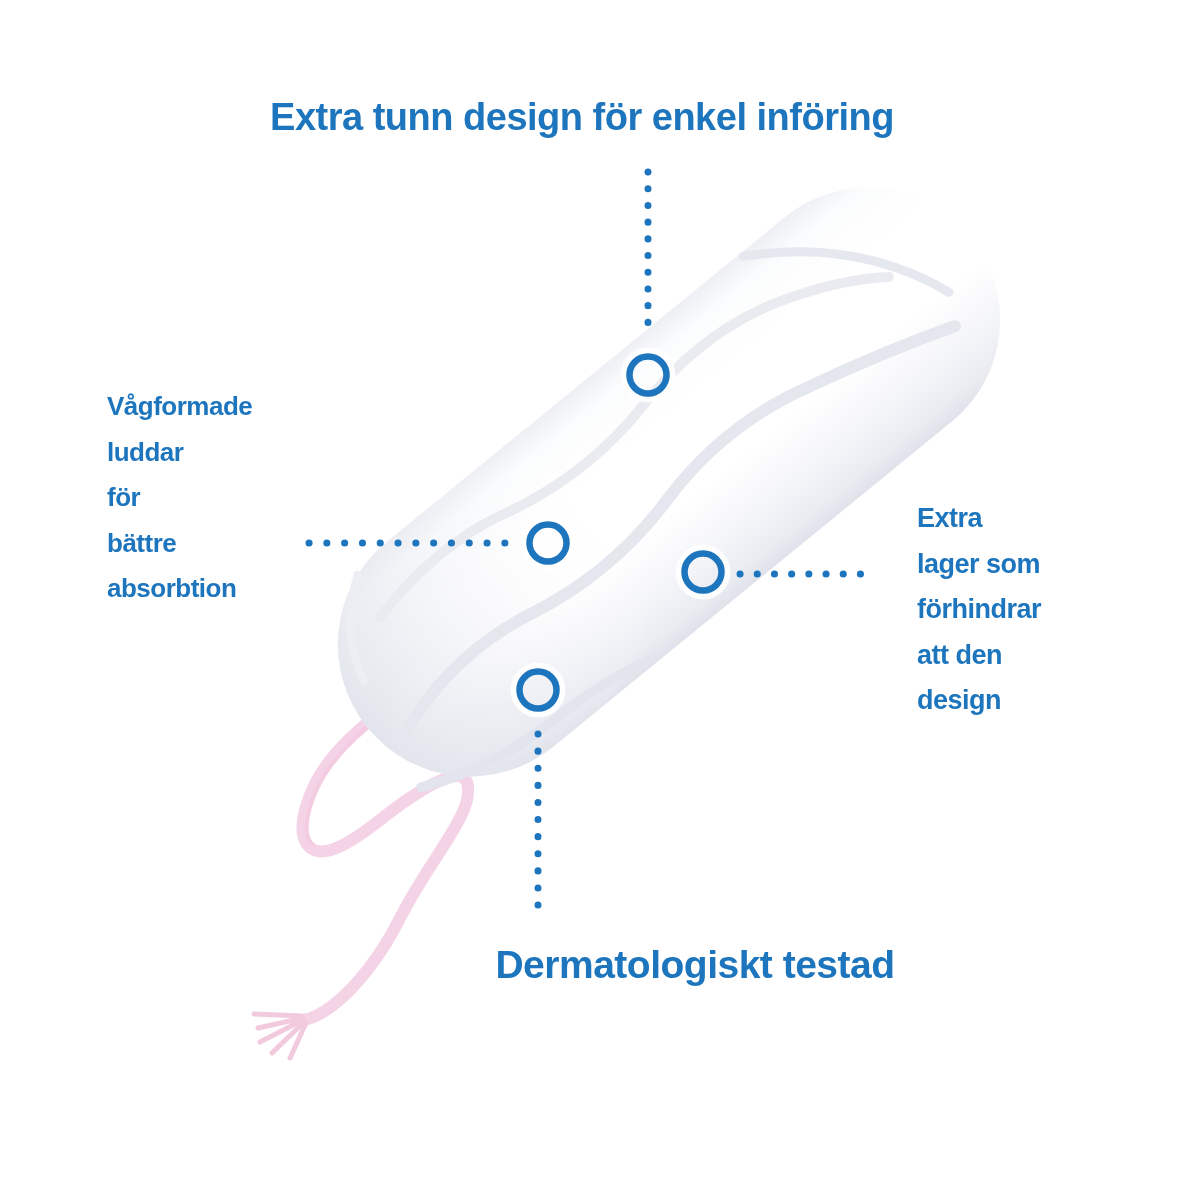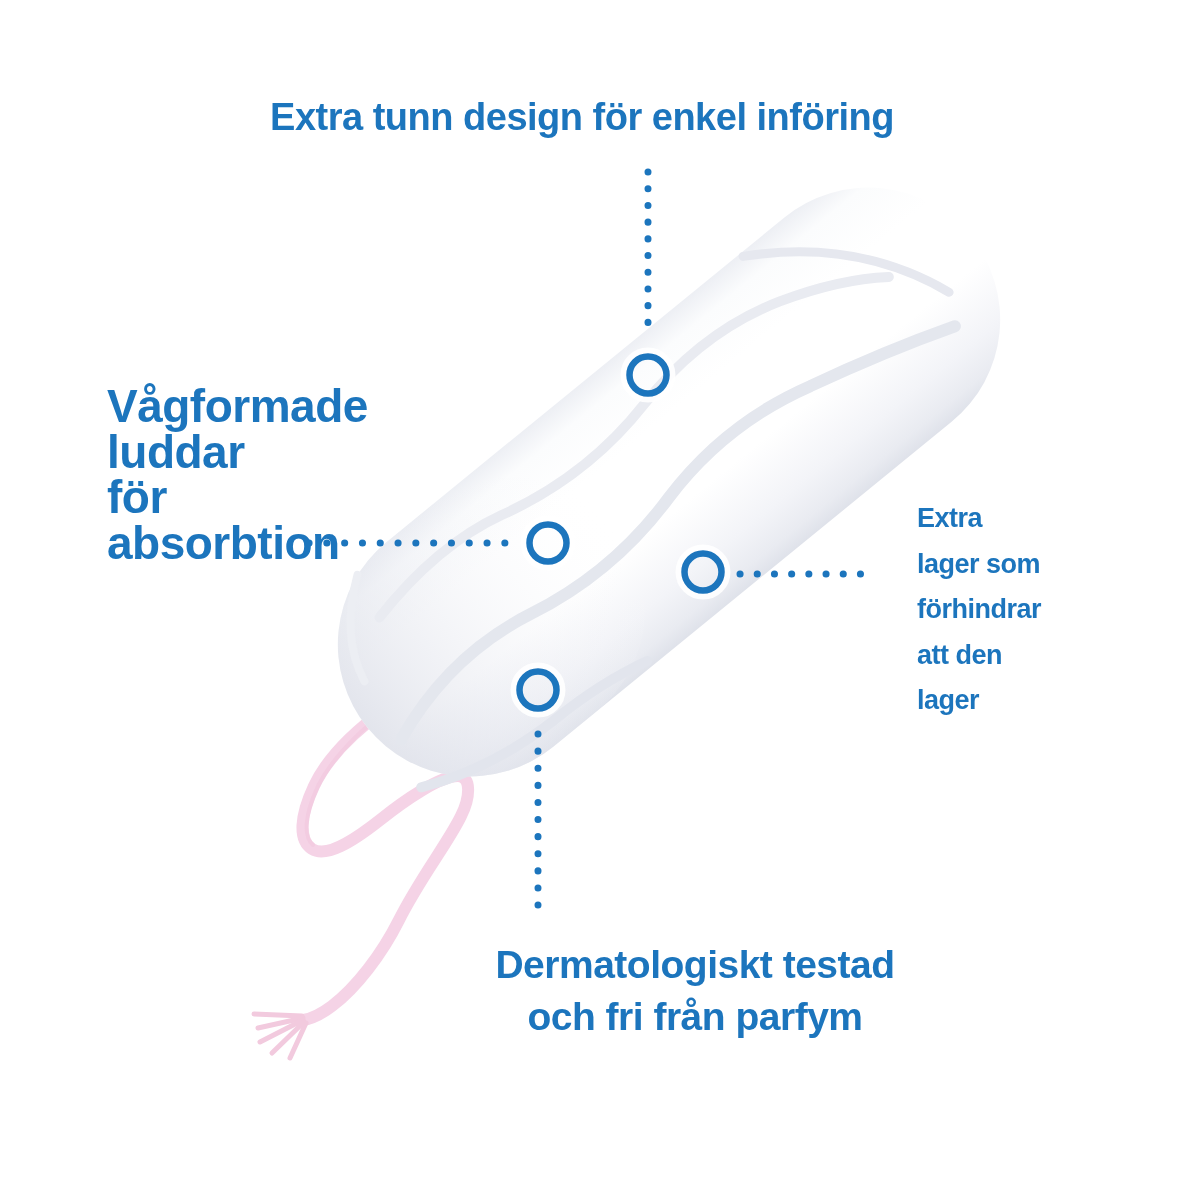--- a/index.html
+++ b/index.html
@@ -18,21 +18,21 @@
     letter-spacing:-0.5px;
     white-space:nowrap;
   }
   .callout-top{
     left:0;top:95px;width:1164px;
     text-align:center;
     font-size:38px;line-height:45px;
   }
   .callout-left{
     left:107px;top:384px;
-    font-size:46px;line-height:45.5px;
+    font-size:26px;line-height:45.5px;
     text-align:left;
   }
   .callout-right{
     left:917px;top:496px;
     font-size:27px;line-height:45.5px;
     text-align:left;
   }
   .callout-bottom{
     left:395px;top:939px;width:600px;
     text-align:center;
@@ -115,29 +115,29 @@
       <circle cx="538" cy="690" r="18.5" stroke="#1c75bd" stroke-width="6.5"></circle>
     </g>
   </svg>
 
   <div class="callout callout-top">Extra tunn design för enkel införing</div>
 
   <div class="callout callout-left">
     <div>Vågformade</div>
     <div>luddar</div>
     <div>för</div>
+    <div>bättre</div>
     <div>absorbtion</div>
   </div>
 
   <div class="callout callout-right">
     <div>Extra</div>
     <div>lager som</div>
     <div>förhindrar</div>
     <div>att den</div>
-    <div>lager</div>
+    <div>design</div>
   </div>
 
   <div class="callout callout-bottom">
     <div>Dermatologiskt testad</div>
-    <div>och fri från parfym</div>
   </div>
 
 </div>
 
 </body></html>

